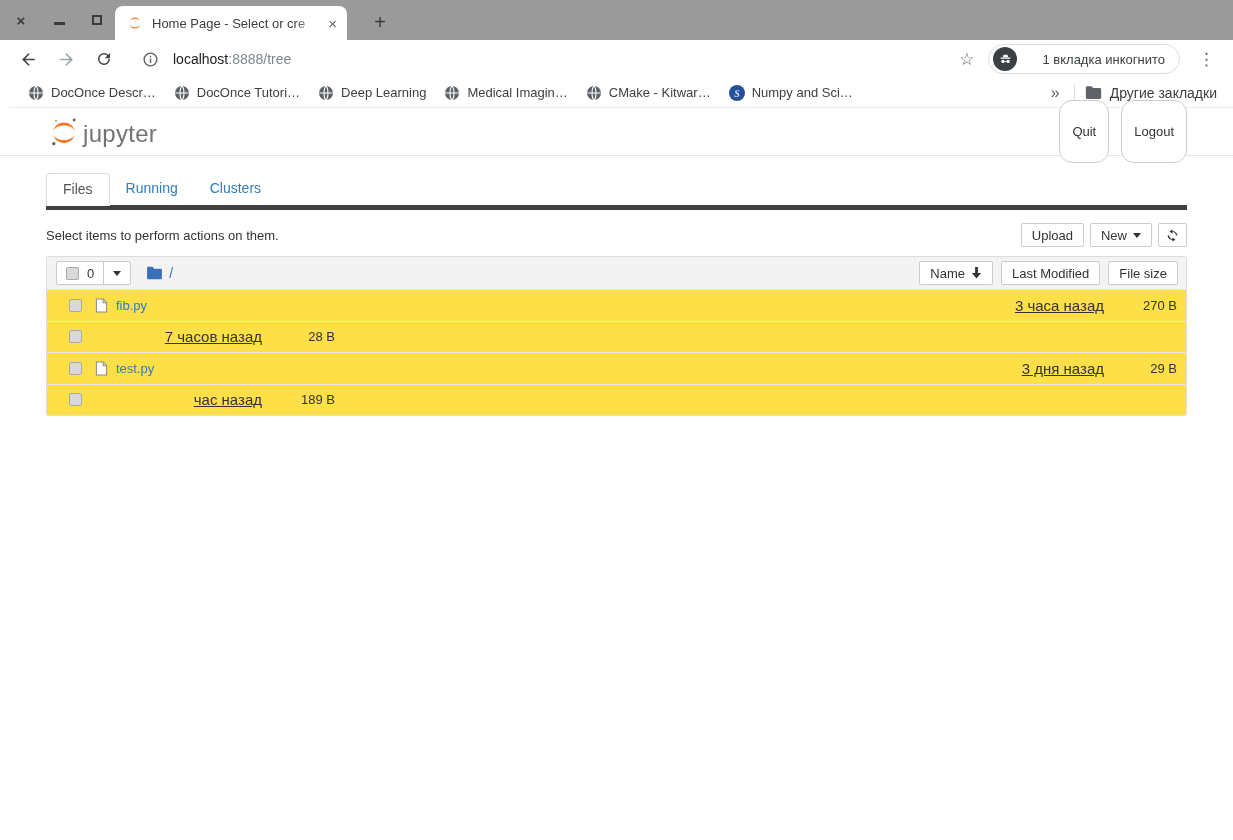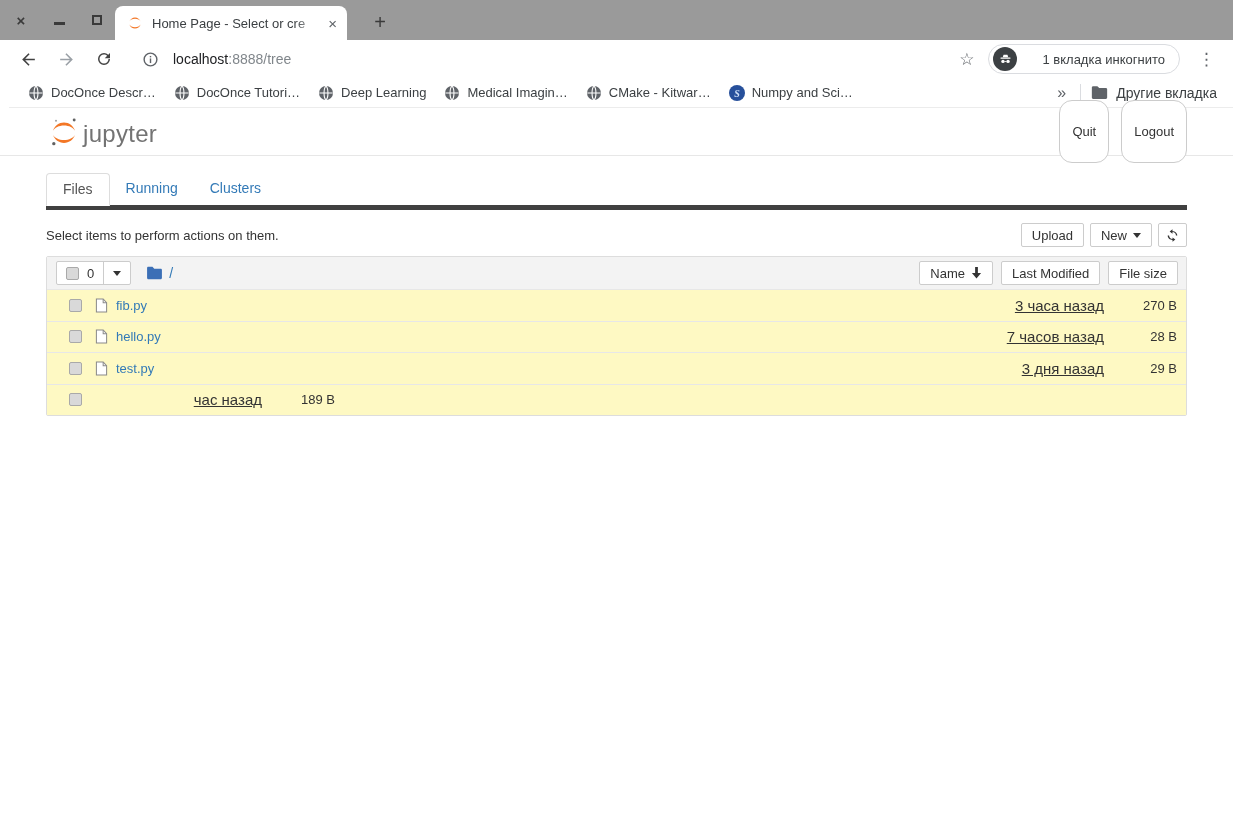--- a/index.html
+++ b/index.html
@@ -64,21 +64,21 @@
   .jp-list-header { background: #f3f3f3; height: 32px; display: flex; align-items: center; padding: 0 8px 0 9px; border-radius: 2px 2px 0 0; }
   .btn-group { display: flex; align-items: stretch; height: 24px; border: 1px solid #ccc; border-radius: 2px; background: #fff; }
   .bg-left { display: flex; align-items: center; gap: 8px; padding: 0 9px; }
   .bg-count { font-size: 13px; color: #333; }
   .bg-caretbtn { display: flex; align-items: center; padding: 0 9px; border-left: 1px solid #ccc; }
   .crumb { display: flex; align-items: center; gap: 6px; margin-left: 15px; }
   .crumb-link { color: #337ab7; font-size: 14px; text-decoration: none; }
   .hdr-btns { margin-left: auto; display: flex; gap: 8px; }
   .checkbox { width: 13px; height: 13px; background: #d9d9d9; border: 1px solid #a9a9a9; border-radius: 2px; }
 
-  .list-row { height: 31.5px; display: flex; align-items: center; border-top: 1px solid #e7e7e7; padding: 0 8px 0 22px; background: #fef9c3; }
+  .list-row { height: 31.5px; display: flex; align-items: center; border-top: 1px solid #e7e7e7; padding: 0 8px 0 22px; background: #fde047; }
   .row-name { display: flex; align-items: center; gap: 8px; margin-left: 13px; flex: 1; min-width: 0; }
   .file-link { color: #337ab7; font-size: 13px; text-decoration: none; }
   .row-mod { font-size: 15px; color: #333; text-align: right; min-width: 180px; text-decoration: underline; }
   .row-size { font-size: 13px; color: #333; text-align: right; width: 74px; padding-right: 1px; }
 
   svg { display: block; }
 </style>
 </head>
 <body>
 
@@ -214,21 +214,21 @@
     </div>
   <div class="bm-right">
     <span class="bm-overflow">»</span>
     <span class="bm-divider"></span>
     <div class="other-bm">
       <span>
         <svg width="17" height="15" viewBox="0 0 20 17">
             <path d="M1 2.5C1 1.7 1.7 1 2.5 1h5L9.7 3.2h7.8c.8 0 1.5.7 1.5 1.5v9.8c0 .8-.7 1.5-1.5 1.5h-15C1.7 16 1 15.3 1 14.5z" fill="#5f6368"></path>
           </svg>
       </span>
-      <span>Другие вкладка</span>
+      <span>Другие закладки</span>
     </div>
   </div>
 </div>
 
 <div class="jp-header">
   <div class="jp-logo">
     <svg width="32" height="32" viewBox="0 0 44 44">
       <circle cx="11" cy="6.5" r="1.4" fill="#9e9e9e"></circle>
       <circle cx="36" cy="5.5" r="2" fill="#616262"></circle>
       <circle cx="8" cy="38" r="2.3" fill="#616262"></circle>
@@ -310,29 +310,20 @@
               <path d="M8.8 1v4h3.7" fill="none" stroke="#8a8a8a" stroke-width="1.1"></path>
             </svg>
       </span>
       <a class="file-link" href="#">fib.py</a>
     </div>
     <span class="row-mod">3 часа назад</span>
     <span class="row-size">270 В</span>
   </div>
       <div class="list-row">
     <span class="checkbox"></span>
-    <div class="row-name">
-      <span>
-        <svg width="13" height="15" viewBox="0 0 14 16">
-              <path d="M1.5 1h7.3L12.5 5v10h-11z" fill="#fff" stroke="#8a8a8a" stroke-width="1.1"></path>
-              <path d="M8.8 1v4h3.7" fill="none" stroke="#8a8a8a" stroke-width="1.1"></path>
-            </svg>
-      </span>
-      <a class="file-link" href="#">hello.py</a>
-    </div>
     <span class="row-mod">7 часов назад</span>
     <span class="row-size">28 В</span>
   </div>
       <div class="list-row">
     <span class="checkbox"></span>
     <div class="row-name">
       <span>
         <svg width="13" height="15" viewBox="0 0 14 16">
               <path d="M1.5 1h7.3L12.5 5v10h-11z" fill="#fff" stroke="#8a8a8a" stroke-width="1.1"></path>
               <path d="M8.8 1v4h3.7" fill="none" stroke="#8a8a8a" stroke-width="1.1"></path>

